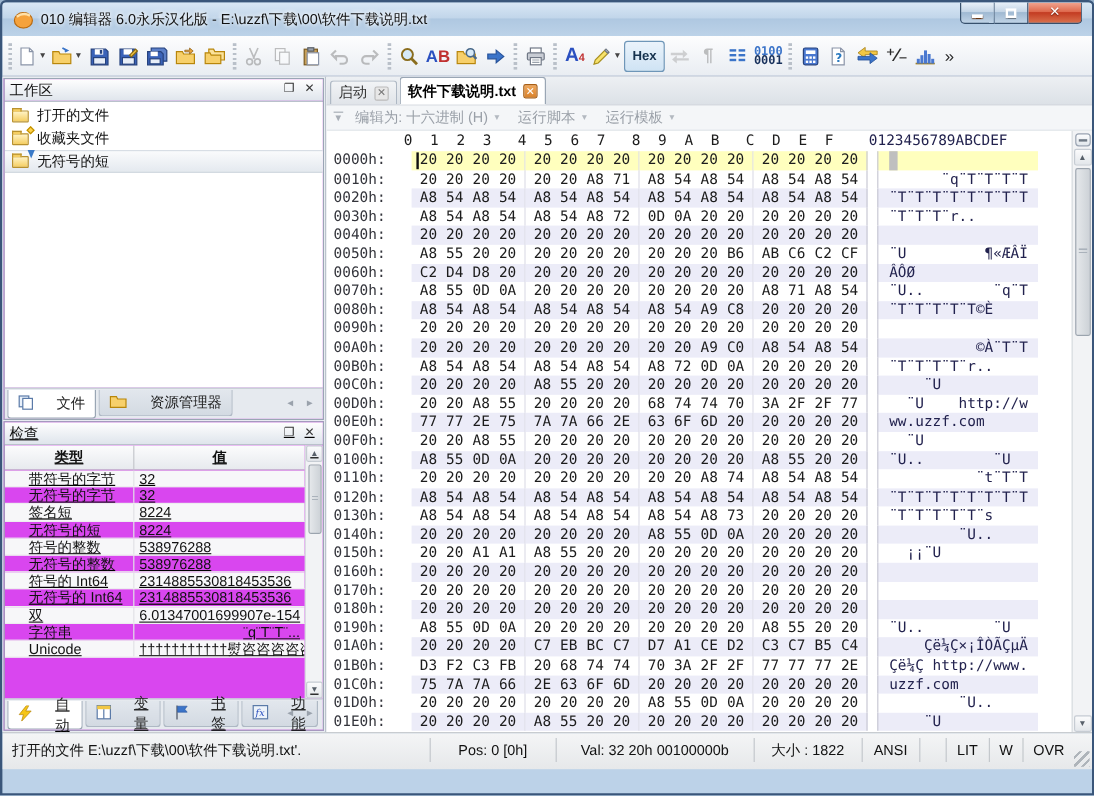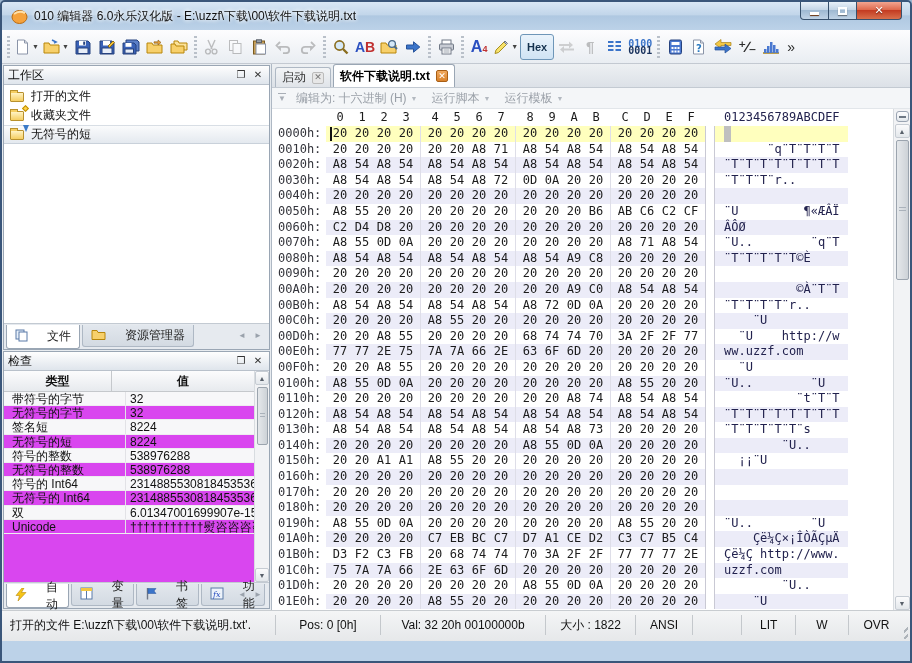--- a/index.html
+++ b/index.html
@@ -35,21 +35,21 @@
   .pressed{border:1px solid #6E96B8;background:linear-gradient(#EAF3FB,#CFE3F4);}
   .hex-btn-label{font-size:11px;font-weight:bold;color:#16324E;padding:2px 4px;}
   .txt-ico{font-size:14px;font-weight:bold;line-height:1;}
   .binary-ico{font-family:"DejaVu Sans Mono",monospace;font-size:10px;line-height:7px;font-weight:bold;color:#18315C;text-align:left;}
   .overflow-chevron{font-size:14px;color:#2A2A2A;margin-left:4px;}
   
   .main{height:546px;display:flex;background:#E8ECF0;}
   .leftcol{width:270px;flex:none;display:flex;flex-direction:column;border-right:1px solid #AEB8C4;background:#E8ECF0;}
   .panel{display:flex;flex-direction:column;border:1px solid #9AA6B4;background:#d946ef;margin:1px;}
   .panel.ws{height:285px;flex:none;}
-  .panel.insp{flex:1;margin-top:0;}
+  .panel.insp{flex:1;margin-top:0;text-decoration:underline;}
   .panel-title{height:19px;flex:none;background:linear-gradient(#FEFEFE,#DFE5EC);border-bottom:1px solid #B9C1CB;
     display:flex;align-items:center;font-size:12px;color:#111;padding:0 4px;}
   .panel-title .pt-label{flex:1;}
   .pt-btn{width:14px;height:13px;display:flex;align-items:center;justify-content:center;font-size:10px;color:#333;margin-left:3px;line-height:1;}
   
   .tree{flex:1;background:#fff;overflow:hidden;padding-top:2px;}
   .tree-item{height:19px;display:flex;align-items:center;font-size:12px;color:#111;padding-left:6px;white-space:nowrap;}
   .tree-item.ind{padding-left:24px;}
   .tree-item.sel{background:linear-gradient(#FAFBFC,#E4E9EF);border-top:1px solid #D8DEE5;border-bottom:1px solid #C9D1DA;}
   .tico{position:relative;width:16px;height:14px;margin-right:5px;flex:none;}
@@ -71,21 +71,21 @@
   
   .insp-body{flex:1;display:flex;overflow:hidden;}
   .insp-table{flex:1;overflow:hidden;display:flex;flex-direction:column;}
   .insp-head{height:21px;flex:none;display:flex;background:linear-gradient(#FCFCFD,#E7EAEE);border-bottom:1px solid #C5C8CC;
     font-size:12px;font-weight:bold;color:#111;}
   .insp-head .c1{width:108px;border-right:1px solid #C5C8CC;display:flex;align-items:center;justify-content:center;}
   .insp-head .c2{flex:1;display:flex;align-items:center;justify-content:center;}
   .insp-rows{flex:1;overflow:hidden;}
   .insp-row{height:14.2px;display:flex;font-size:12px;line-height:14px;border-bottom:1px solid #EDEDEF;}
   .insp-row:nth-child(odd){background:#F7F7F9;}
-  .insp-row .t{width:122px;padding-left:8px;border-right:1px solid #E2E2E6;color:#111;overflow:hidden;white-space:nowrap;}
+  .insp-row .t{width:108px;padding-left:20px;border-right:1px solid #E2E2E6;color:#111;overflow:hidden;white-space:nowrap;}
   .insp-row .v{flex:1;padding:0 4px;color:#111;overflow:hidden;white-space:pre;}
   .insp-row .v.right{text-align:right;}
   
   .vsb{width:15px;flex:none;background:#F2F3F5;border-left:1px solid #D8DCE0;display:flex;flex-direction:column;align-items:center;}
   .sb-arrow{height:14px;width:100%;display:flex;align-items:center;justify-content:center;font-size:7px;color:#58606A;
     background:linear-gradient(#FBFBFC,#E3E7EB);border:1px solid #C6CCD3;border-radius:2px;}
   .sb-thumb{width:11px;background:linear-gradient(90deg,#E5E8EB,#CDD2D7);border:1px solid #9BA4AE;border-radius:2px;margin:2px 0;position:relative;}
   .sb-thumb::after{content:"";position:absolute;left:2px;right:2px;top:50%;margin-top:-3px;height:6px;
     background:repeating-linear-gradient(to bottom,#AAB2BB 0 1px,transparent 1px 3px);}
   .sb-space{flex:1;}
@@ -101,21 +101,21 @@
   .etab.active .etab-close{background:linear-gradient(#F0A95E,#D9822B);border-color:#A85E14;color:#fff;font-weight:bold;}
   .edit-toolbar{height:21px;flex:none;background:#F4F6F8;border-bottom:1px solid #E2E6EA;display:flex;align-items:center;
     font-size:12px;color:#9AA0A8;padding-left:6px;}
   .etb-sep{width:14px;}
   .etb-caret{font-size:7px;color:#B3B9C0;margin-left:4px;}
   .etb-pin{font-size:8px;color:#A8AEB6;margin-right:10px;border-top:1px solid #A8AEB6;line-height:8px;padding-top:1px;}
   
   .hex-wrap{flex:1;display:flex;overflow:hidden;}
   .hex-area{flex:1;overflow:hidden;font-family:"DejaVu Sans Mono","Liberation Mono",monospace;font-size:12px;}
   .hexrow{display:flex;height:15.6px;line-height:15.6px;align-items:stretch;}
-  .hexrow .addr{width:54px;flex:none;padding-left:6px;color:#33343B;}
+  .hexrow .addr{width:71px;flex:none;padding-left:6px;color:#33343B;}
   .bgroup{display:flex;padding:0 3px;border-right:1px solid #DEDEE8;}
   .bgroup.last{border-right:1px solid #C9C9D4;}
   .byte{width:22px;text-align:center;color:#1C1C1C;position:relative;}
   .byte.caret::before{content:"";position:absolute;left:1px;top:1px;bottom:1px;width:2px;background:#111;}
   .asc{margin-left:8px;border-left:1px solid #C9C9D4;padding-left:9px;white-space:pre;width:134px;color:#22224E;}
   .curblock{display:inline-block;width:7.2px;background:#BFBFBF;}
   .hexrow.alt .bgroup,.hexrow.alt .asc{background-color:#ECECF8;}
   .hexrow.sel .bgroup,.hexrow.sel .asc{background-color:#FFFFBE;}
   .hexhead{display:flex;height:17px;line-height:17px;color:#A6ACB5;font-family:"DejaVu Sans Mono","Liberation Mono",monospace;font-size:12px;}
   .hexhead .addr{width:54px;}
@@ -123,21 +123,21 @@
   
   .evsb{width:17px;flex:none;background:#F2F3F5;border-left:1px solid #D8DCE0;display:flex;flex-direction:column;align-items:center;}
   .pill{width:13px;height:11px;margin:2px 0;border:1px solid #9AA4B2;border-radius:3px;background:linear-gradient(#FDFDFE,#E2E7EC);
     display:flex;align-items:center;justify-content:center;}
   .pill::after{content:"";width:7px;height:2px;background:#6E7884;}
   .evsb .sb-arrow{width:15px;}
   .evsb .sb-thumb{width:13px;height:140px;}
   
   .statusbar{height:31px;background:linear-gradient(#F4F5F6,#E6E8EA);border-top:1px solid #C8CCD0;display:flex;align-items:center;
     font-size:12px;color:#111;padding-bottom:2px;}
-  .seg{border-left:1px solid #C4C8CC;height:20px;display:flex;align-items:center;justify-content:center;padding:0 24px;white-space:nowrap;}
+  .seg{border-left:1px solid #C4C8CC;height:20px;display:flex;align-items:center;justify-content:center;padding:0 8px;white-space:nowrap;}
   .seg.msg{border-left:none;flex:1;justify-content:flex-start;padding-left:8px;}
   .rgrip{width:13px;height:13px;margin-right:2px;align-self:flex-end;
     background:repeating-linear-gradient(135deg,transparent 0 3px,#AEB4BA 3px 5px);}
 </style>
 </head>
 <body>
 
 <div class="window">
 
   <div class="titlebar">
@@ -465,20 +465,24 @@
                 </div>
                 <div class="insp-row">
                   <span class="t">无符号的 Int64</span>
                   <span class="v">2314885530818453536</span>
                 </div>
                 <div class="insp-row">
                   <span class="t">双</span>
                   <span class="v">6.01347001699907e-154</span>
                 </div>
                 <div class="insp-row">
+                  <span class="t">字符串</span>
+                  <span class="v right">¨q¨T¨T¨...</span>
+                </div>
+                <div class="insp-row">
                   <span class="t">Unicode</span>
                   <span class="v">†††††††††††熨咨咨咨咨咨...</span>
                 </div>
               </div>
           </div>
           <div class="vsb">
             <span class="sb-arrow">▲</span>
             <span class="sb-thumb" style="height:58px"></span>
             <span class="sb-space"></span>
             <span class="sb-arrow">▼</span>

